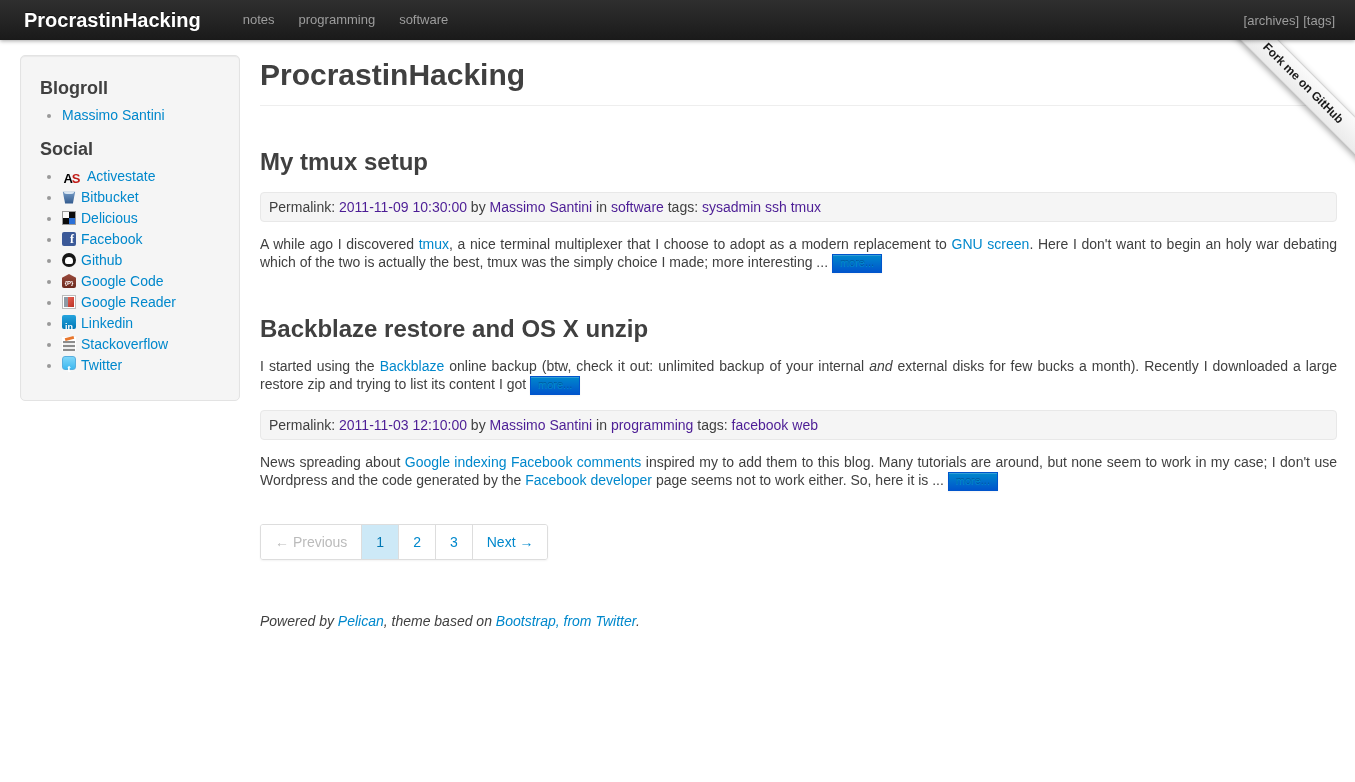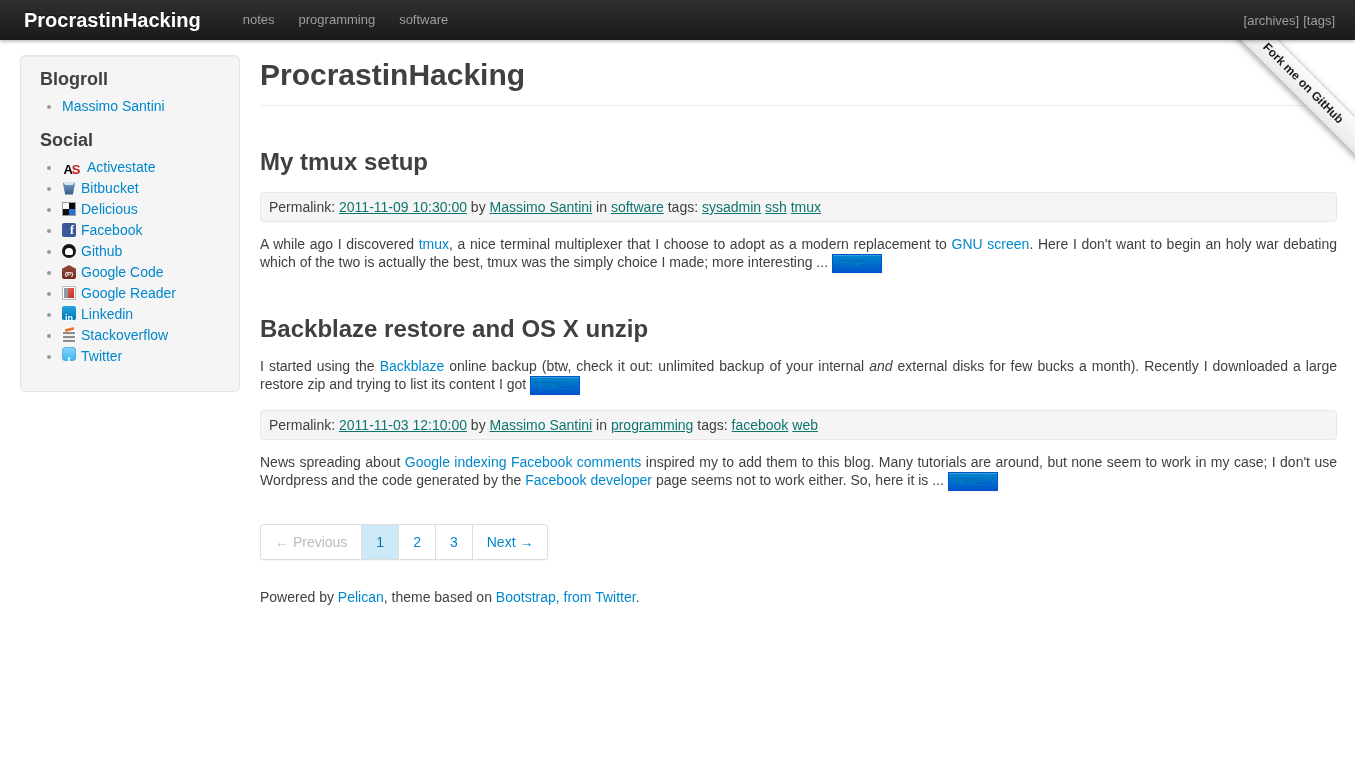--- a/index.html
+++ b/index.html
@@ -39,21 +39,21 @@
   
   .layout { display:flex; gap:20px; padding:15px 18px 0 20px; align-items:flex-start; }
 
   
   .well {
     width:220px; min-width:220px; background:#f5f5f5;
     border:1px solid #e3e3e3; border-radius:5px;
     box-shadow:inset 0 1px 1px rgba(0,0,0,.05);
     padding:10px 19px 14px;
   }
-  .well h3 { font-size:18px; line-height:27px; color:#404040; margin:0 0 3px; }
+  .well h3 { font-size:18px; line-height:27px; color:#404040; margin:9px 0 3px; }
   .well ul { margin:0 0 10px; padding-left:22px; list-style:disc; }
   .well li { color:#999; line-height:21px; }
   .well li a { color:#0088cc; font-size:14px; }
 
   
   .sico { display:inline-block; width:14px; height:14px; margin-right:5px;
           vertical-align:-2px; position:relative; text-align:center; }
   .sico-activestate { width:20px; }
   .sico-activestate::before { content:"A"; font:900 13px/14px "Liberation Sans",sans-serif; color:#000; letter-spacing:-1px; }
   .sico-activestate::after  { content:"S"; font:900 13px/14px "Liberation Sans",sans-serif; color:#c11b17; }
@@ -86,42 +86,42 @@
   .sico-twitter { background:linear-gradient(#7fd6f9,#3eb8f0); border:1px solid #58aede; border-radius:3px; }
   .sico-twitter::before { content:"t"; color:#fff; font:bold 11px/13px "Liberation Serif",serif; }
 
   
   .content { flex:1; min-width:0; padding-bottom:40px; }
   h1.page-title { font-size:30px; line-height:36px; font-weight:bold; color:#404040;
                   margin:2px 0 0; padding-bottom:12px; border-bottom:1px solid #eee; }
   .post h2 { font-size:24px; line-height:30px; font-weight:bold; color:#404040; margin:41px 0 0; }
   .permalink { background:#f5f5f5; border:1px solid #e8e8e8; border-radius:4px;
                padding:5px 8px; margin:15px 0 0; font-size:14px; color:#404040; }
-  .permalink a { color:#0f766e;text-decoration:underline; }
+  .permalink a { color:#4c1d95; }
   .post p { margin:13px 0 0; text-align:justify; }
   .post p a { color:#0088cc; }
   .btn-more {
     display:inline-block; color:#fff; font-size:11px; line-height:14px; padding:1px 7px 2px;
     background:linear-gradient(#0088cc,#0055cc); border:1px solid #0055cc; border-radius:0;
     text-shadow:0 -1px 0 rgba(0,0,0,.25);
     box-shadow:inset 0 1px 0 rgba(255,255,255,.2), 0 1px 2px rgba(0,0,0,.05);
     white-space:nowrap;
   }
 
   
   .pagination { display:inline-flex; margin:33px 0 0; border:1px solid #ddd; border-radius:3px;
                 overflow:hidden; box-shadow:0 1px 2px rgba(0,0,0,.05); }
   .pagination a { display:block; padding:8px 14px; font-size:14px; line-height:18px;
                   color:#0088cc; border-left:1px solid #ddd; background:#fff; }
   .pagination a:first-child { border-left:0; }
   .pagination a.disabled { color:#bbb; }
   .pagination a.active { background:#cde9f7; color:#0077b3; }
 
   
-  footer { margin-top:28px; }
+  footer { margin-top:52px;font-style:italic; }
   footer p { margin:0 0 12px; color:#404040; }
   footer a { color:#0088cc; }
 </style>
 </head>
 <body>
 
 <nav class="navbar">
   <a class="brand" href="#">ProcrastinHacking</a>
   <div class="nav-links">
       <a href="#">notes</a>

